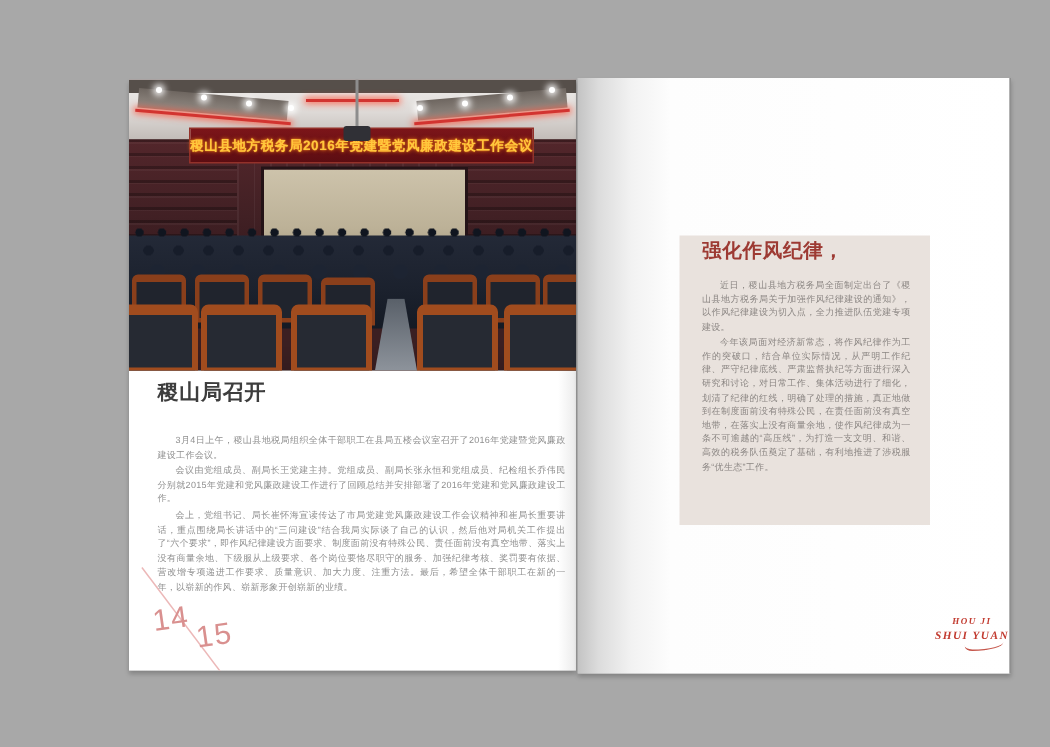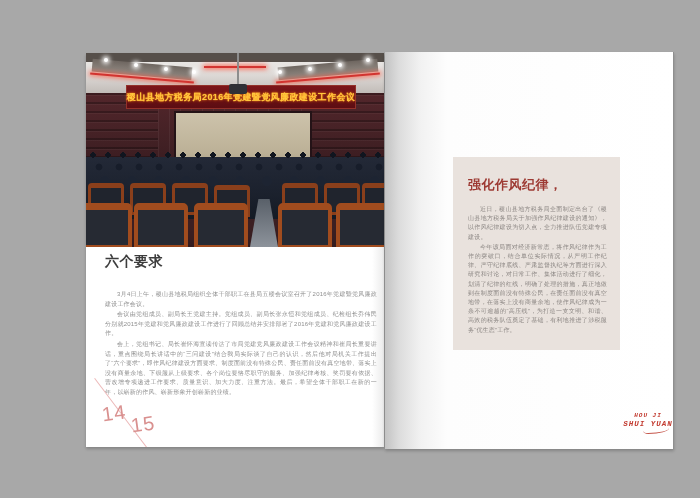--- a/index.html
+++ b/index.html
@@ -85,27 +85,27 @@
 
   
   .folio-line{position:absolute;left:9px;top:325px;width:106px;height:1px;background:#ecb8b8;
               transform:rotate(53deg);transform-origin:0 0;}
   .folio-num{position:absolute;font-size:20px;color:#d9908f;letter-spacing:1px;transform:rotate(-8deg);}
   .folio-14{left:16px;top:349px;}
   .folio-15{left:45px;top:360px;}
 
   
   .feature-box{position:absolute;left:68px;top:105px;width:167px;height:193px;background:#e9e2dd;
-               box-sizing:border-box;padding:18px 13px 0 15px;}
+               box-sizing:border-box;padding:0 13px 0 15px;}
   .feature-title{margin:0;font-size:13px;line-height:19px;font-weight:bold;color:#9d3a33;letter-spacing:.5px;}
   .feature-body{margin-top:11px;color:#8b8683;font-size:6px;line-height:9.2px;letter-spacing:.2px;text-align:justify;}
   .feature-body p{margin:0 0 1px 0;text-indent:2em;}
 
   .logotype{position:absolute;left:228px;top:360px;width:70px;text-align:center;color:#c23b30;
-            font-family:Liberation Mono, monospace;font-style:italic;font-weight:bold;}
+            font-family:Liberation Serif, serif;font-style:italic;font-weight:bold;}
   .logotype .l1{font-size:6px;letter-spacing:1px;}
   .logotype .l2{font-size:7.5px;letter-spacing:1px;margin-top:1px;}
   .logotype .swoosh{width:26px;height:5px;margin:0 auto;transform:translateX(8px);
             border-bottom:1px solid #c5554a;border-radius:0 0 80% 20%/0 0 100% 60%;}
 </style>
 </head>
 <body>
 
 <div class="canvas">
 
@@ -158,21 +158,21 @@
       <div class="chair-row row-front">
         <div class="chair"></div>
         <div class="chair"></div>
         <div class="chair"></div>
         <div class="chair"></div>
         <div class="chair"></div>
       </div>
     </div>
 
     <h1 class="article-title">
-      <span>六个要求</span><br>
+      <span>稷山局召开</span><br>
     </h1>
 
     <div class="article-body">
       <p>3月4日上午，稷山县地税局组织全体干部职工在县局五楼会议室召开了2016年党建暨党风廉政建设工作会议。</p>
       <p>会议由党组成员、副局长王党建主持。党组成员、副局长张永恒和党组成员、纪检组长乔伟民分别就2015年党建和党风廉政建设工作进行了回顾总结并安排部署了2016年党建和党风廉政建设工作。</p>
       <p>会上，党组书记、局长崔怀海宣读传达了市局党建党风廉政建设工作会议精神和崔局长重要讲话，重点围绕局长讲话中的“三问建设”结合我局实际谈了自己的认识，然后他对局机关工作提出了“六个要求”，即作风纪律建设方面要求、制度面前没有特殊公民、责任面前没有真空地带、落实上没有商量余地、下级服从上级要求、各个岗位要恪尽职守的服务、加强纪律考核、奖罚要有依据、营改增专项递进工作要求、质量意识、加大力度、注重方法。最后，希望全体干部职工在新的一年，以崭新的作风、崭新形象开创崭新的业绩。</p>
     </div>
 
     <div class="folio-line"></div>
     <span class="folio-num folio-14">14</span>

